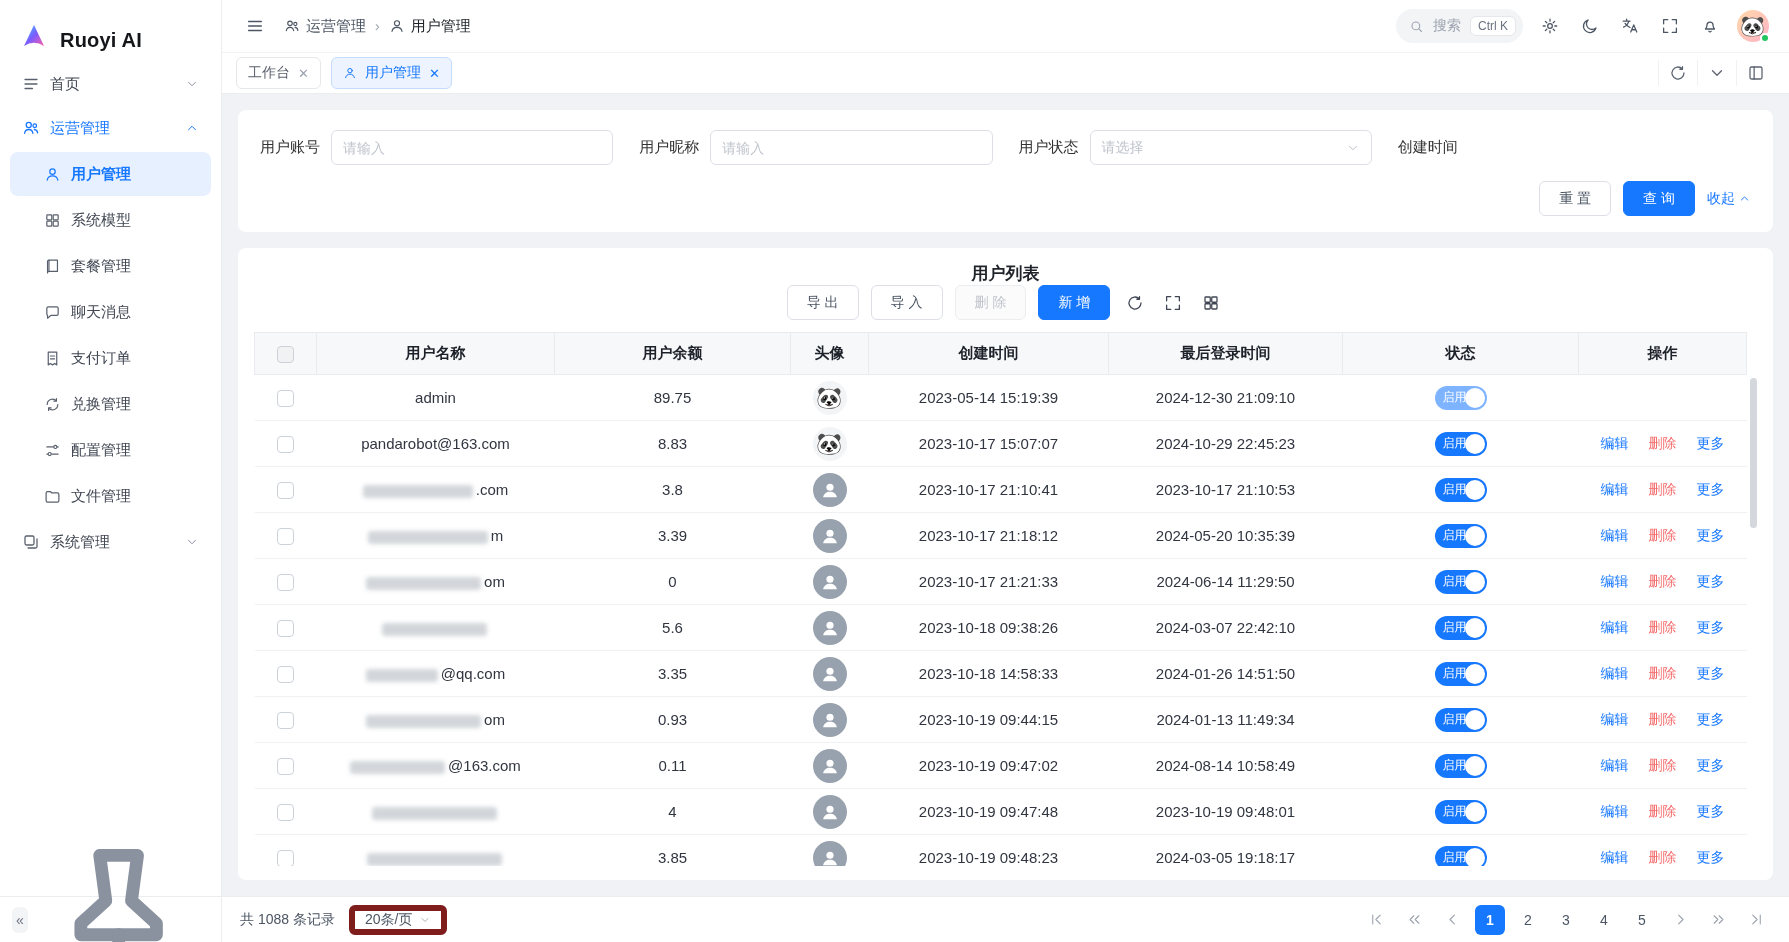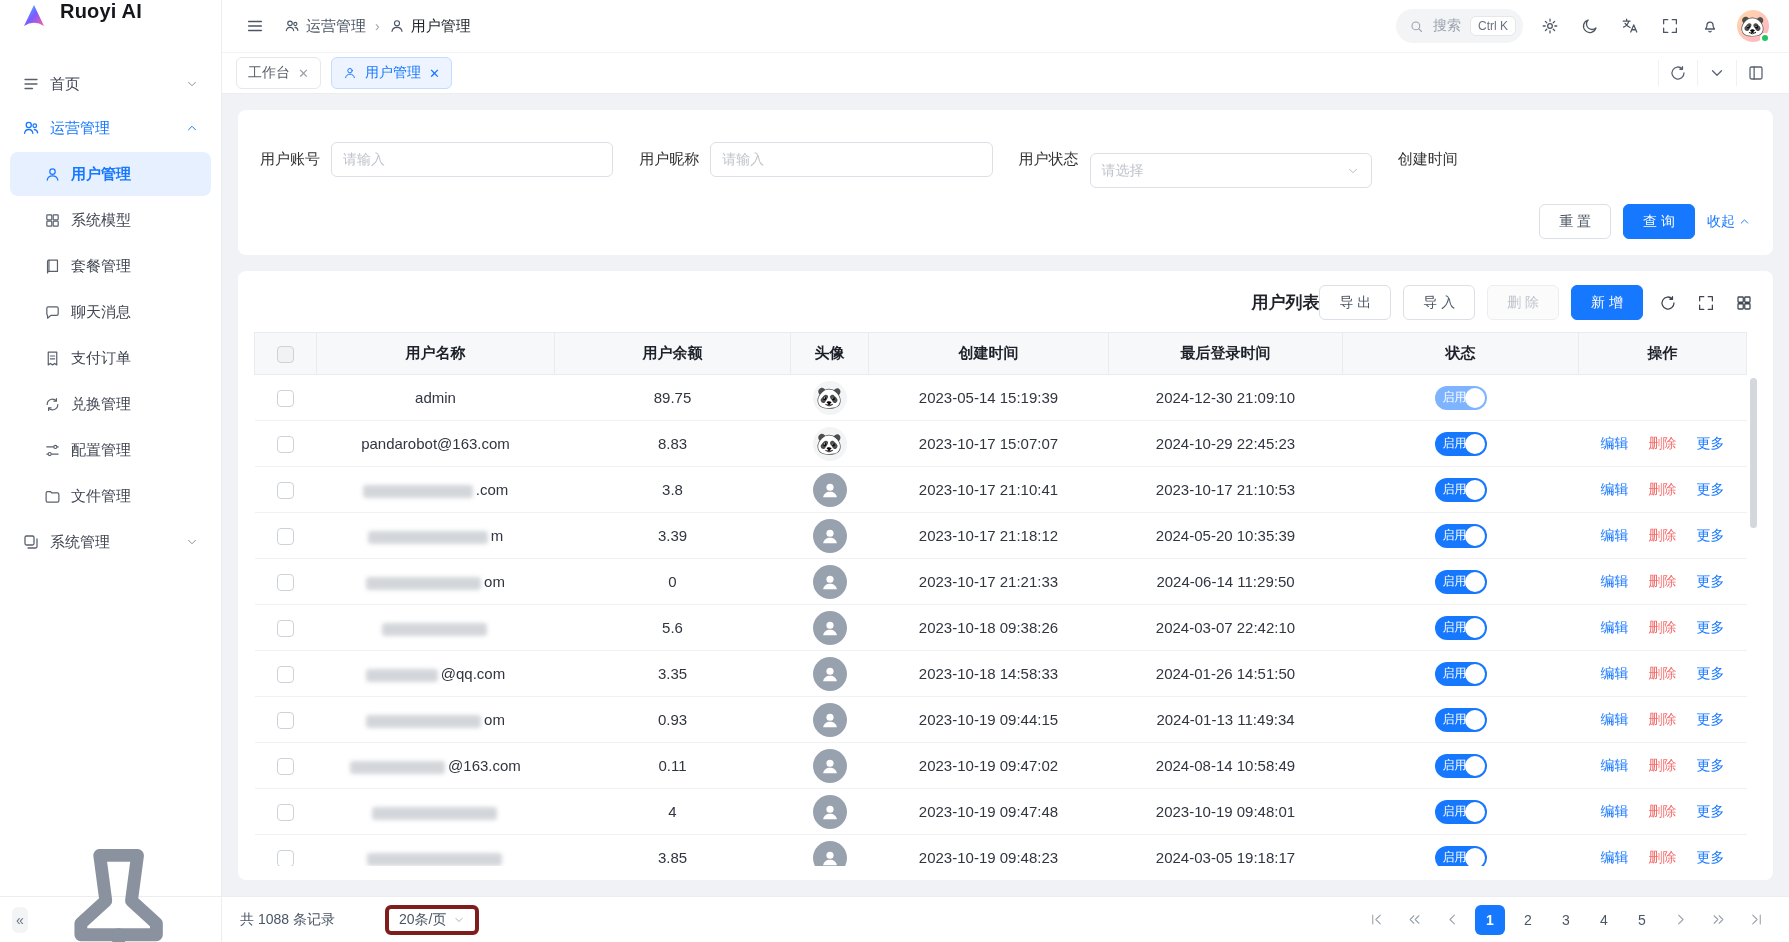--- a/index.html
+++ b/index.html
@@ -5,21 +5,21 @@
   * { box-sizing: border-box; margin: 0; padding: 0; }
   html,body { width:1789px; height:942px; overflow:hidden; }
   body { font-family:"Liberation Sans", sans-serif; font-size:15px; color:#303540; background:#f0f2f5; }
   .app { display:flex; width:1789px; height:942px; }
   svg { display:block; }
   .ic { width:18px; height:18px; }
   .ic svg { width:100%; height:100%; fill:none; stroke:currentColor; stroke-width:1.7; stroke-linecap:round; stroke-linejoin:round; }
 
   
   .sidebar { width:222px; background:#fff; border-right:1px solid #ecedef; display:flex; flex-direction:column; flex-shrink:0; }
-  .logo { height:52px; display:flex; align-items:flex-start; gap:10px; padding:0 18px; flex-shrink:0; }
+  .logo { height:52px; display:flex; align-items:flex-end; gap:10px; padding:0 18px; flex-shrink:0; }
   .logo-mark { width:32px; height:32px; }
   .logo-text { font-size:20px; font-weight:700; color:#14161a; letter-spacing:.2px; }
   .nav { flex:1; padding:10px 10px 0; overflow:hidden; }
   .nav-item { height:44px; display:flex; align-items:center; gap:10px; padding:0 12px; border-radius:8px; color:#404652; cursor:pointer; font-size:15px; }
   .nav-item .ic { color:#59606d; }
   .nav-item .chev { margin-left:auto; color:#8a919f; width:14px; height:14px; }
   .nav-item.group-open, .nav-item.group-open .ic, .nav-item.group-open .chev { color:#1677ff; }
   .nav-sub { height:44px; display:flex; align-items:center; gap:10px; padding:0 12px 0 34px; border-radius:8px; color:#404652; cursor:pointer; font-size:15px; margin:2px 0; }
   .nav-sub .ic { color:#59606d; width:17px; height:17px; }
   .nav-sub.active { background:#e7f0ff; color:#1677ff; font-weight:600; }
@@ -60,36 +60,36 @@
 
   
   .card { background:#fff; border-radius:8px; }
   .filter-card { padding:20px 22px 16px; flex-shrink:0; }
   .filter-row { display:flex; gap:26px; }
   .field { display:flex; align-items:center; gap:11px; flex:1; min-width:0; }
   .field > label { white-space:nowrap; color:#333; font-size:15px; }
   .control { flex:1; height:35px; border:1px solid #dcdfe6; border-radius:6px; background:#fff; display:flex; align-items:center; padding:0 11px; font-size:14px; color:#303540; min-width:0; }
   input.control::placeholder, .daterange input::placeholder { color:#bfc4cc; }
   input.control, .daterange input { outline:none; }
-  .select-ctrl { justify-content:space-between; cursor:pointer;margin-top:23px; }
+  .select-ctrl { justify-content:space-between; cursor:pointer; }
   .select-ctrl .ph { color:#bfc4cc; }
   .select-ctrl .ic, .daterange .ic { width:14px; height:14px; color:#b6bcc6; flex-shrink:0; }
   .daterange { gap:8px; cursor:pointer; }
   .daterange input { border:none; flex:1; min-width:0; font-size:14px; font-family:inherit; background:transparent; }
   .dr-arrow { color:#c2c7cf; font-size:13px; flex-shrink:0; }
   .filter-actions { display:flex; justify-content:flex-end; align-items:center; gap:12px; margin-top:16px; }
   .btn { height:35px; padding:0 19px; border-radius:6px; border:1px solid #dcdfe6; background:#fff; color:#4b5563; font-size:14px; cursor:pointer; font-family:inherit; }
   .btn-primary { background:#1677ff; border-color:#1677ff; color:#fff; }
   .btn-disabled { color:#c0c4cc; border-color:#ebeef0; background:#fbfbfc; cursor:not-allowed; }
   .collapse-link { display:flex; align-items:center; gap:3px; color:#1677ff; font-size:14px; background:none; border:none; cursor:pointer; font-family:inherit; }
   .collapse-link .ic { width:13px; height:13px; }
 
   
   .table-card { flex:1; padding:14px 16px; display:flex; flex-direction:column; overflow:hidden; position:relative; }
-  .list-head { display:flex; align-items:center; justify-content:flex-end; margin-bottom:12px; flex-shrink:0; }
+  .list-head { display:flex; align-items:center; justify-content:flex-end; margin-bottom:12px; flex-shrink:0;flex-direction:column; }
   .list-title { font-size:17px; font-weight:700; color:#1f2329; }
   .toolbar { display:flex; align-items:center; gap:12px; }
   .toolbar .icon-btn { color:#3f4552; }
   .table-scroll { flex:1; overflow:hidden; position:relative; }
   table { width:calc(100% - 10px); border-collapse:collapse; table-layout:fixed; }
   thead th { background:#f7f8fa; height:42px; font-size:15px; font-weight:700; color:#1d2129; border:1px solid #e9ebef; text-align:center; }
   tbody td { height:46px; text-align:center; font-size:15px; color:#303540; border-bottom:1px solid #f0f1f3; overflow:hidden; white-space:nowrap; }
   .checkbox { display:inline-block; width:17px; height:17px; border:1.5px solid #cdd2da; border-radius:4px; background:#fff; vertical-align:middle; cursor:pointer; }
   th .checkbox { background:#f1f2f4; }
   .avatar { display:inline-flex; align-items:center; justify-content:center; width:34px; height:34px; border-radius:50%; vertical-align:middle; font-size:21px; overflow:hidden; }
@@ -103,21 +103,21 @@
   .switch.muted { opacity:.55; }
   .lnk { font-size:14px; cursor:pointer; margin:0 10px; text-decoration:none; }
   .lnk.edit, .lnk.more { color:#1677ff; }
   .lnk.del { color:#f56c6c; }
   .vscroll { position:absolute; right:0; top:42px; width:7px; height:calc(100% - 42px); }
   .vscroll-thumb { position:absolute; top:4px; right:0; width:7px; height:150px; border-radius:4px; background:#d4d7dc; }
 
   
   .footer { height:46px; background:#fff; border-top:1px solid #ecedef; display:flex; align-items:center; gap:14px; padding:0 18px; flex-shrink:0; }
   .total-text { color:#4b5563; font-size:14px; }
-  .page-size { height:30px; border:4px solid #7f1d1d; border-radius:6px; display:flex; align-items:center; gap:7px; padding:0 10px; font-size:14px; color:#4b5563; cursor:pointer; background:#fff;margin-left:36px; }
+  .page-size { height:30px; border:6px solid #7f1d1d; border-radius:6px; display:flex; align-items:center; gap:7px; padding:0 10px; font-size:14px; color:#4b5563; cursor:pointer; background:#fff; }
   .page-size .ic { width:12px; height:12px; color:#9aa1ab; }
   .pager { margin-left:auto; display:flex; align-items:center; gap:8px; }
   .pg { min-width:30px; height:30px; display:flex; align-items:center; justify-content:center; border-radius:6px; color:#4b5563; font-size:14px; background:none; border:none; cursor:pointer; font-family:inherit; }
   .pg .ic { width:15px; height:15px; color:#9aa1ab; }
   .pg.active { background:#1677ff; color:#fff; font-weight:600; }
 </style>
 </head>
 <body>
 
 <div class="app">

